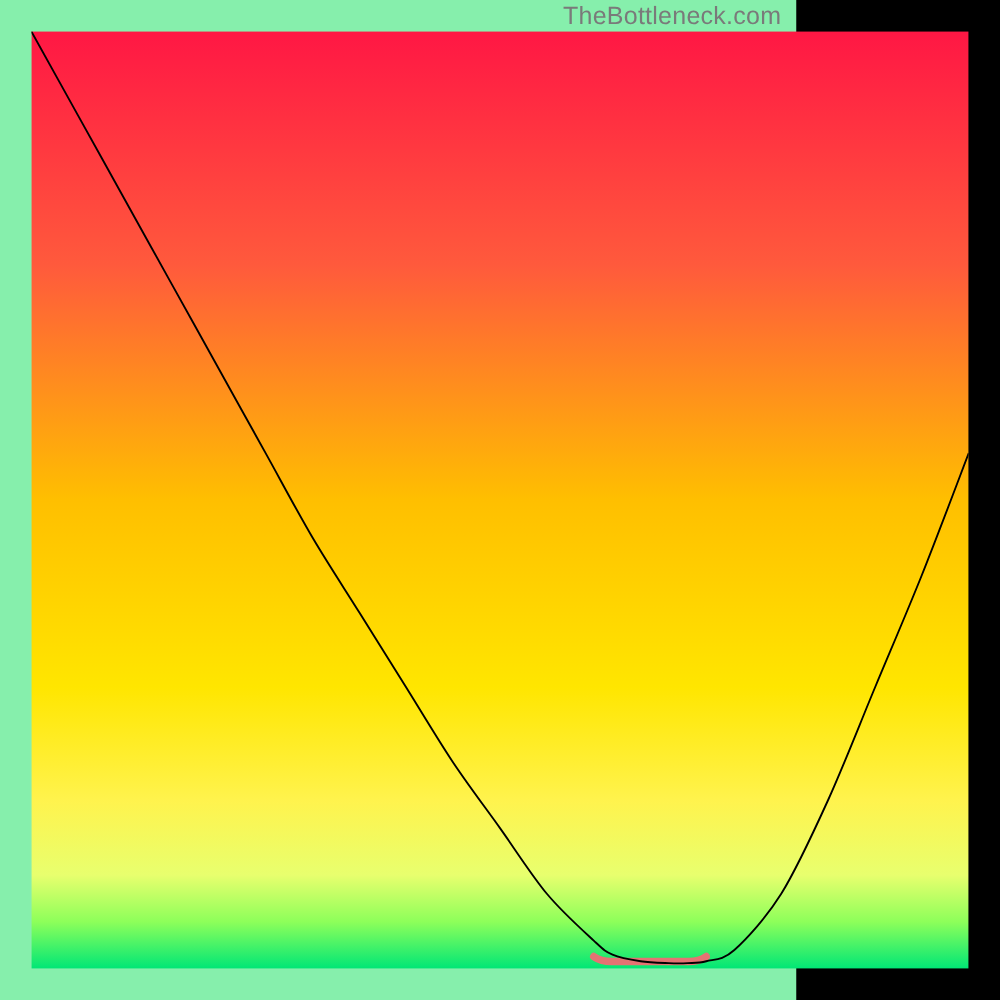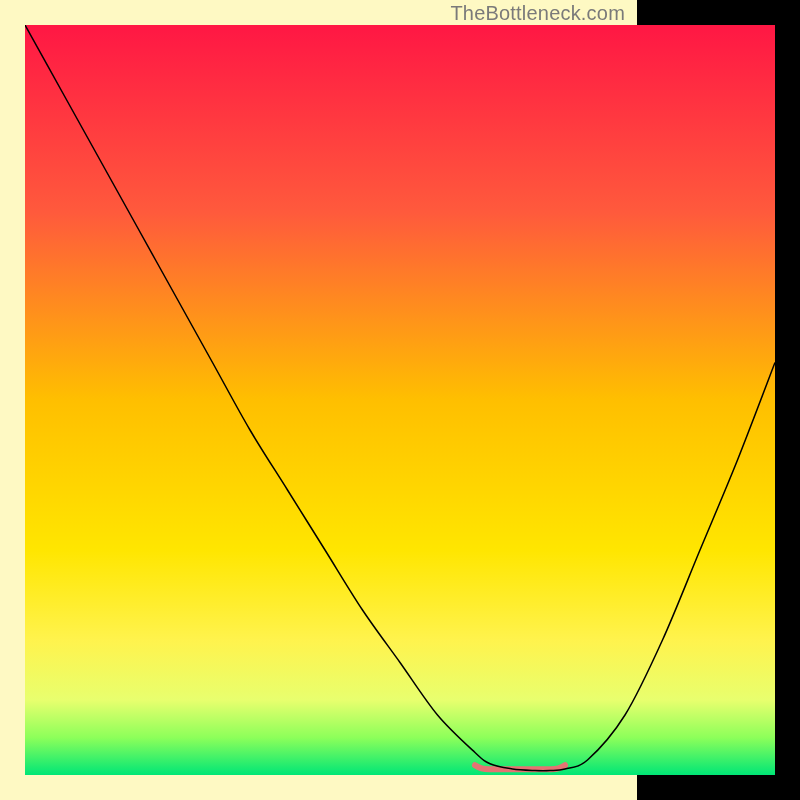--- a/index.html
+++ b/index.html
@@ -7,21 +7,21 @@
     padding: 0;
     width: 800px;
     height: 800px;
     background: #000;
     overflow: hidden;
   }
   .frame {
     position: relative;
     width: 637px;
     height: 800px;
-    background: #fef9c3;
+    background: #86efac;
   }
   .plot-area {
     position: absolute;
     left: 25px;
     top: 25px;
     width: 750px;
     height: 750px;
     overflow: hidden;
   }
   .gradient {

